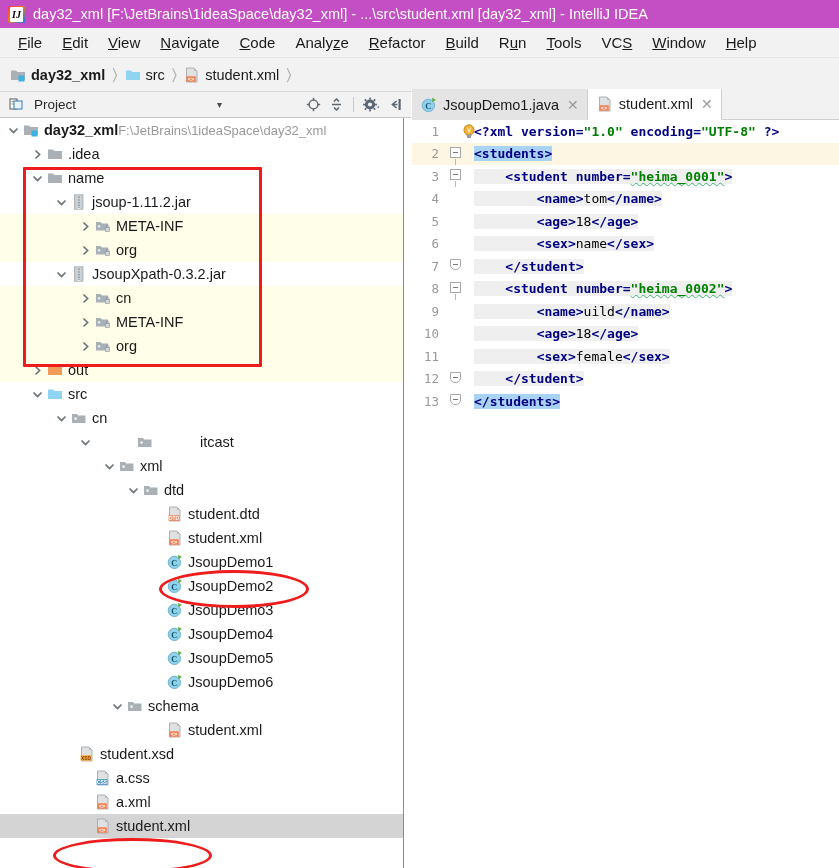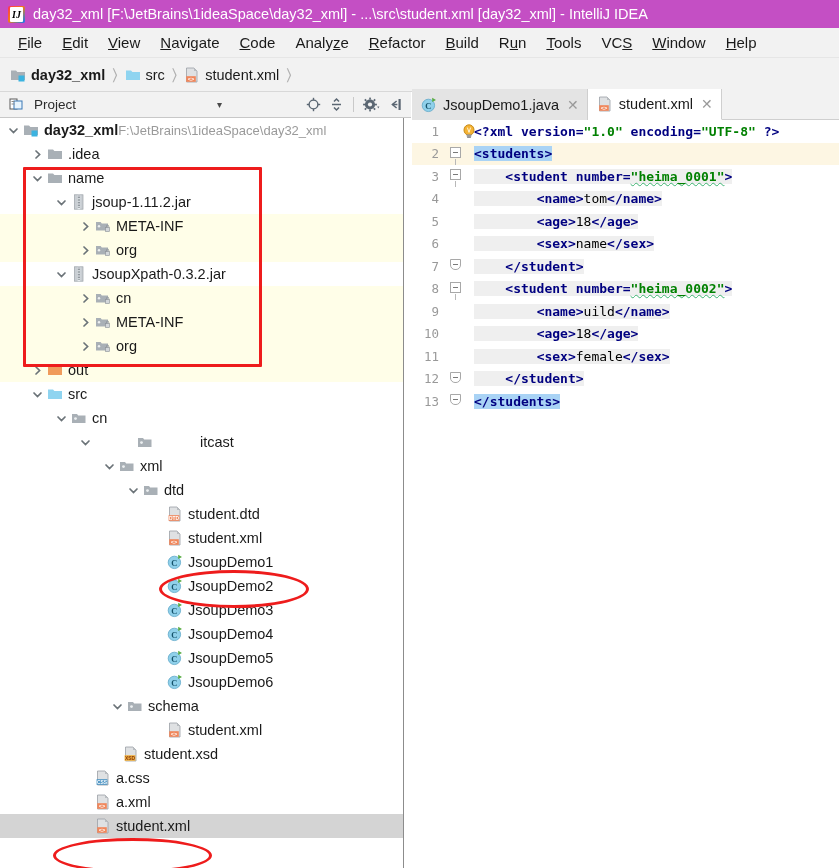--- a/index.html
+++ b/index.html
@@ -587,21 +587,21 @@
       <div class="trow" style="padding-left: 152px;">
         <span class="twisty"></span>
         <span class="ticon"><svg width="16" height="16" viewBox="0 0 16 16">
             <path d="M2.5 1 H10 L13 4 V15 H2.5 Z" fill="#dfe1e3" stroke="#9aa0a6" stroke-width="0.8"></path>
             <path d="M10 1 L10 4 L13 4 Z" fill="#b9bdc1"></path>
             <rect x="2.2" y="9.2" width="9.6" height="5.6" fill="#f0865a"></rect>
             <text x="7" y="13.7" font-size="5.6" font-family="Liberation Sans, sans-serif" font-weight="bold" fill="#ffffff" text-anchor="middle">&lt;&gt;</text>
           </svg></span>
         <span class="tlabel">student.xml</span>
       </div>
-      <div class="trow" style="padding-left: 108px;">
+      <div class="trow" style="padding-left: 64px;">
         <span class="twisty"></span>
         <span class="ticon"><svg width="16" height="16" viewBox="0 0 16 16">
             <path d="M2.5 1 H10 L13 4 V15 H2.5 Z" fill="#dfe1e3" stroke="#9aa0a6" stroke-width="0.8"></path>
             <path d="M10 1 L10 4 L13 4 Z" fill="#b9bdc1"></path>
             <rect x="1.6" y="9.2" width="10.8" height="5.6" fill="#efb03e"></rect>
             <text x="7" y="13.6" font-size="4.9" font-family="Liberation Sans, sans-serif" font-weight="bold" fill="#8a3a10" text-anchor="middle">XSD</text>
           </svg></span>
         <span class="tlabel">student.xsd</span>
       </div>
       <div class="trow" style="padding-left: 80px;">

